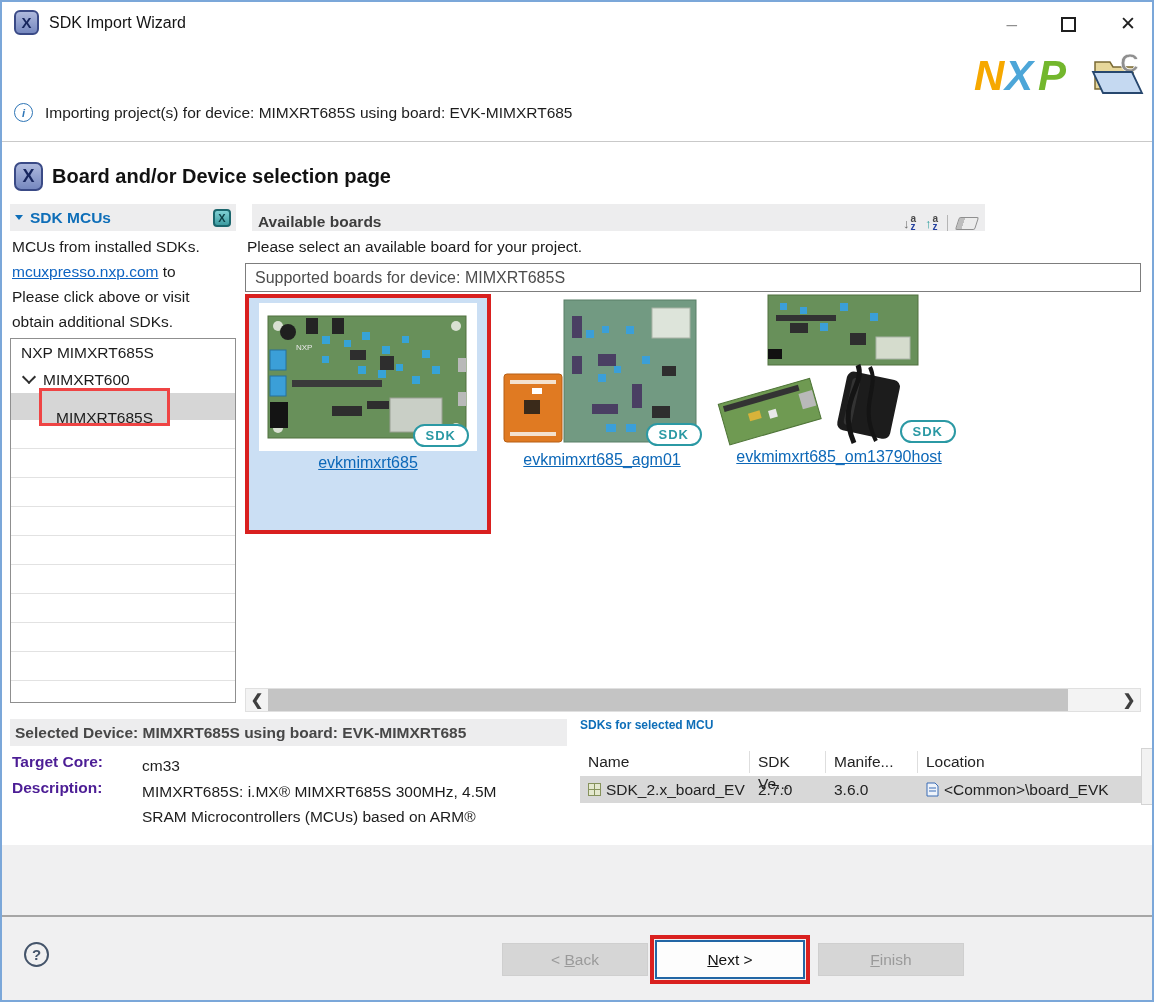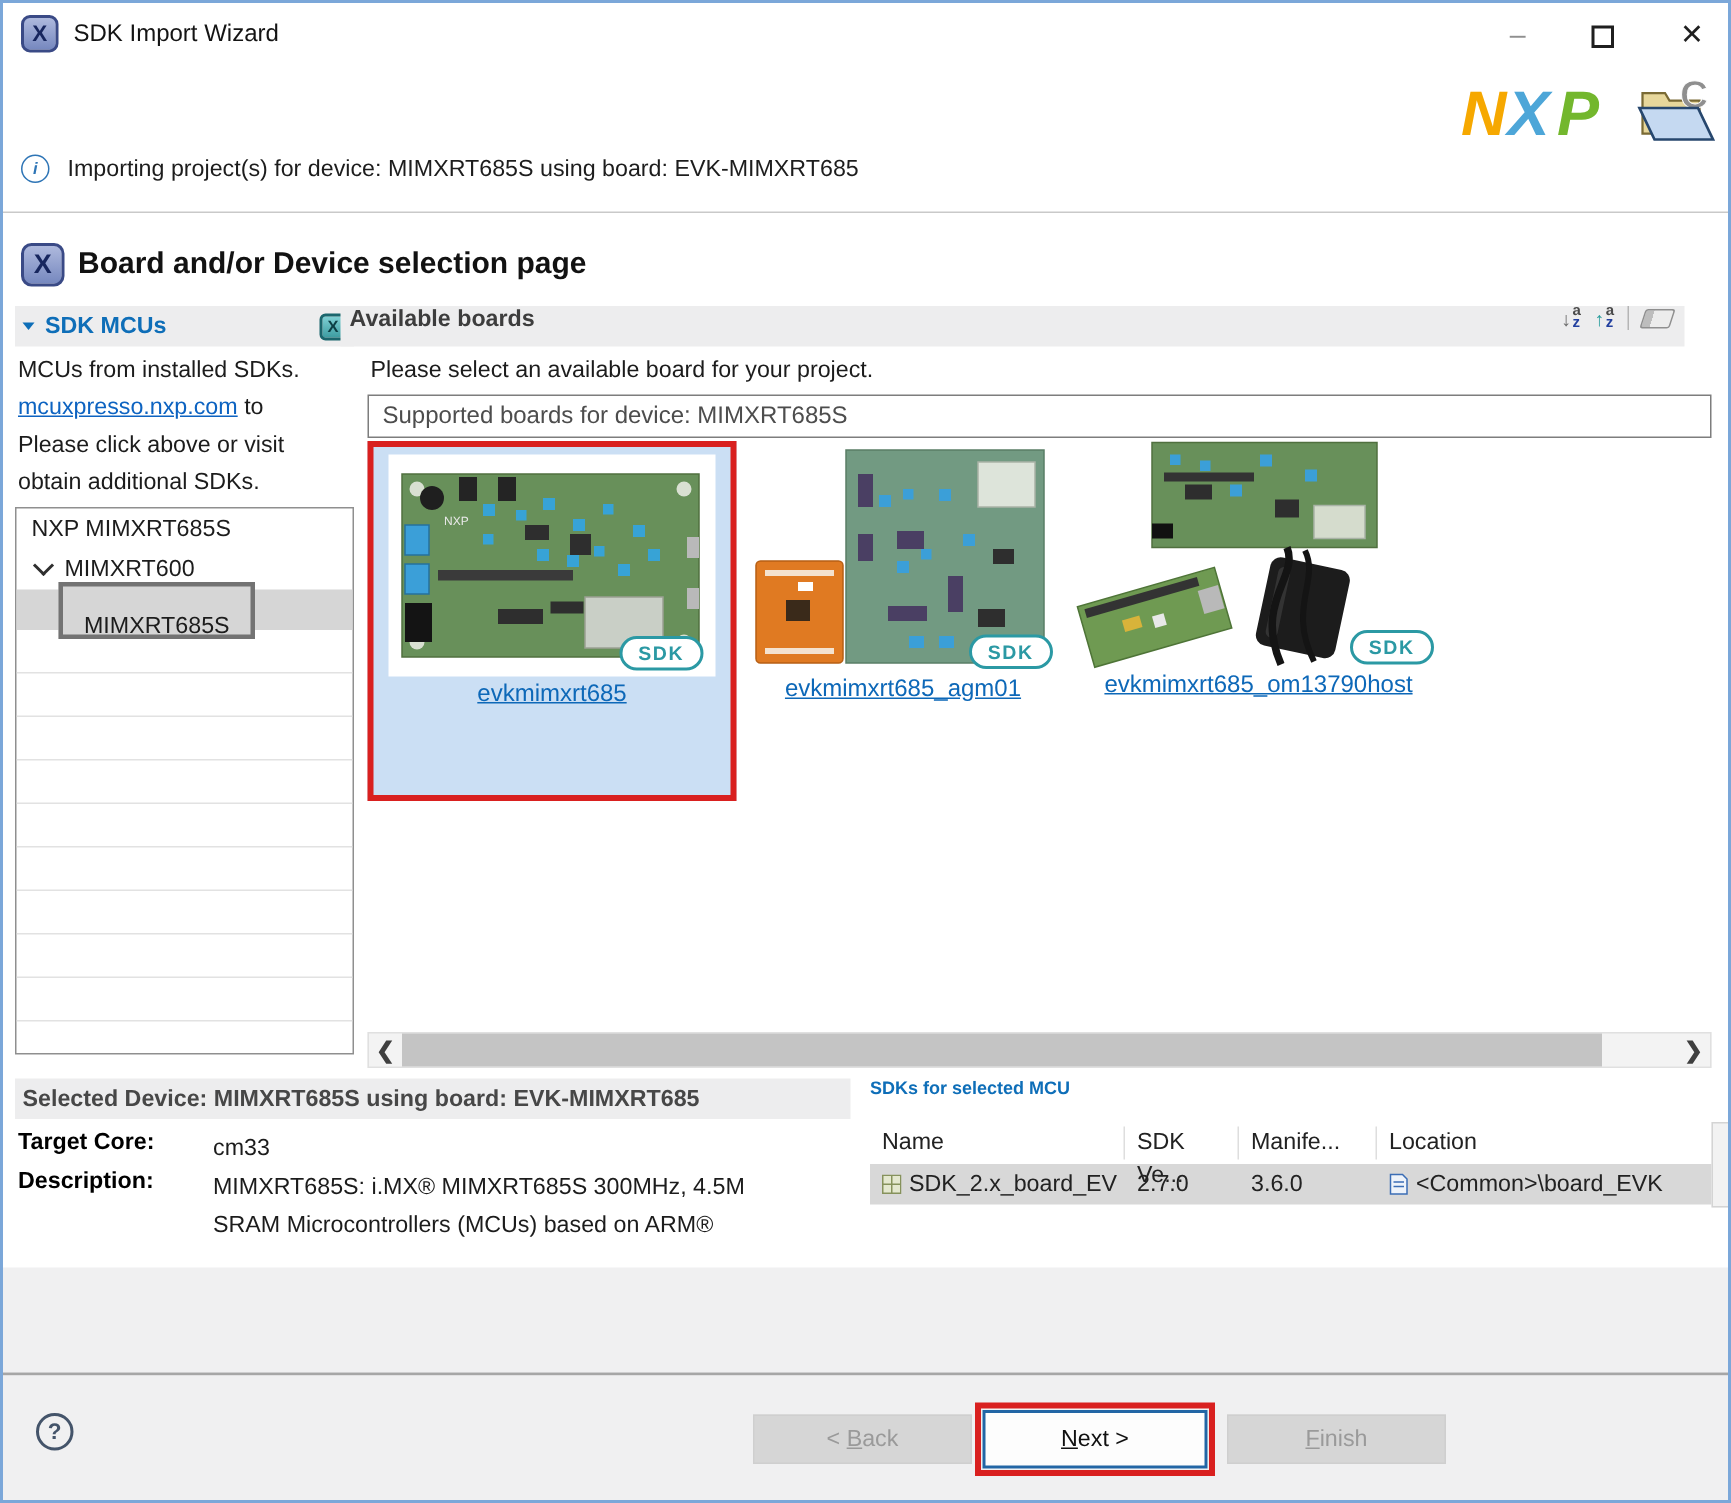--- a/index.html
+++ b/index.html
@@ -45,28 +45,28 @@
   .link{color:#0d63c1;text-decoration:underline;cursor:pointer;}
 
   .tree{position:absolute;left:8px;top:336px;width:226px;height:365px;border:1px solid #8f8f8f;
     background:#fff;box-sizing:border-box;overflow:hidden;}
   .tree-row{height:27px;display:flex;align-items:center;font-size:15.5px;color:#1c1c1c;box-sizing:border-box;}
   .row-root{padding-left:10px;}
   .row-group{padding-left:13px;gap:9px;}
   .chev{width:8px;height:8px;border-right:2px solid #2f2f2f;border-bottom:2px solid #2f2f2f;
     transform:rotate(45deg);margin-top:-5px;flex:0 0 auto;}
   .row-selected{background:#d6d6d6;}
-  .red-inline{border:3px solid #737373;padding:16px 14px;margin-left:28px;height:25px;line-height:22px;
+  .red-inline{border:3px solid #ef4444;padding:16px 14px;margin-left:28px;height:25px;line-height:22px;
     box-sizing:border-box;background:#d6d6d6;}
   .tree-empty{height:28px;border-bottom:1px solid #e2e2e2;}
   .tree-empty:last-child{border-bottom:none;}
 
   
-  .right-head{position:absolute;left:225px;top:202px;width:896px;height:27px;background:#ededee;
-    display:flex;align-items:flex-start;padding:0 6px;box-sizing:border-box;}
+  .right-head{position:absolute;left:250px;top:202px;width:733px;height:27px;background:#ededee;
+    display:flex;align-items:flex-end;padding:0 6px;box-sizing:border-box;}
   .right-head-title{font-weight:bold;font-size:15.5px;color:#3d3d3d;}
   .sort-group{margin-left:auto;display:flex;align-items:center;gap:9px;padding-right:2px;}
   .sort{display:flex;align-items:center;cursor:pointer;}
   .sort .arrow{font-size:13px;font-weight:bold;margin-right:1px;}
   .sort-desc .arrow{color:#6a6a6a;}
   .sort-asc .arrow{color:#2a9d9d;}
   .letters{display:flex;flex-direction:column;line-height:8px;font-size:10px;font-weight:bold;}
   .letters .la{color:#4a4a4a;}
   .letters .lz{color:#23409f;}
   .vline{width:1px;height:16px;background:#b5b5b5;}
@@ -99,21 +99,21 @@
   .hscroll{position:absolute;left:243px;top:686px;width:896px;height:24px;background:#f3f3f3;
     border:1px solid #e0e0e0;box-sizing:border-box;display:flex;align-items:center;}
   .hs-arrow{width:22px;text-align:center;color:#3f3f3f;font-size:15px;font-weight:bold;cursor:pointer;}
   .hs-thumb{height:100%;width:800px;background:#c4c4c4;cursor:grab;}
   .hs-rest{flex:1;}
 
   
   .sel-head{position:absolute;left:8px;top:717px;width:557px;height:27px;background:#ededee;
     display:flex;align-items:center;padding-left:5px;box-sizing:border-box;
     font-weight:bold;font-size:15.5px;color:#474747;}
-  .kv-label{position:absolute;font-weight:bold;font-size:15.5px;color:#000000;}
+  .kv-label{position:absolute;font-weight:bold;font-size:15.5px;color:#4c1d95;}
   .kv-value{position:absolute;font-size:15.5px;color:#1c1c1c;line-height:25px;}
 
   
   .sdks-title{position:absolute;left:578px;top:716px;color:#0e6eb8;font-weight:bold;font-size:12px;}
   .sdk-table{position:absolute;left:578px;top:746px;width:561px;font-size:15.5px;color:#222;}
   .thead{display:flex;height:28px;align-items:center;background:#fff;}
   .th{padding-left:8px;box-sizing:border-box;border-right:1px solid #dedede;height:22px;line-height:22px;cursor:pointer;}
   .th:last-of-type{border-right:none;}
   .cw-name{width:170px;}
   .cw-ver{width:76px;}

